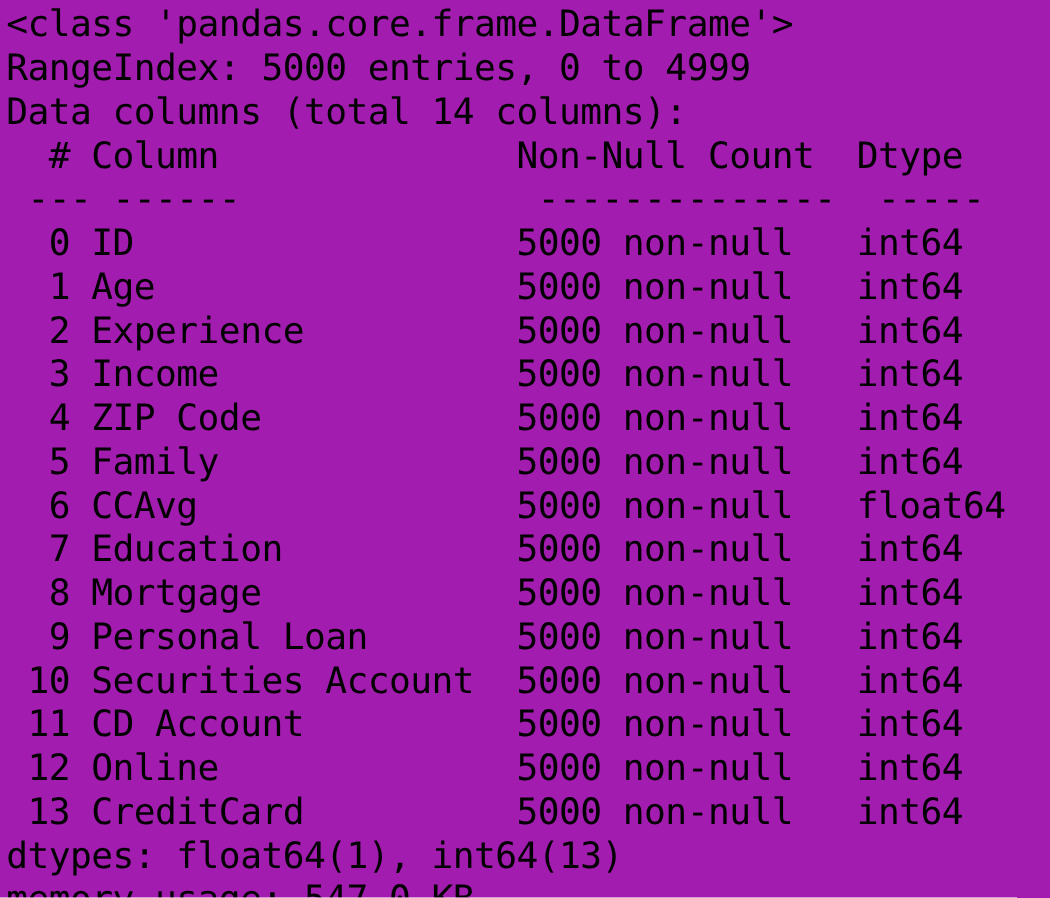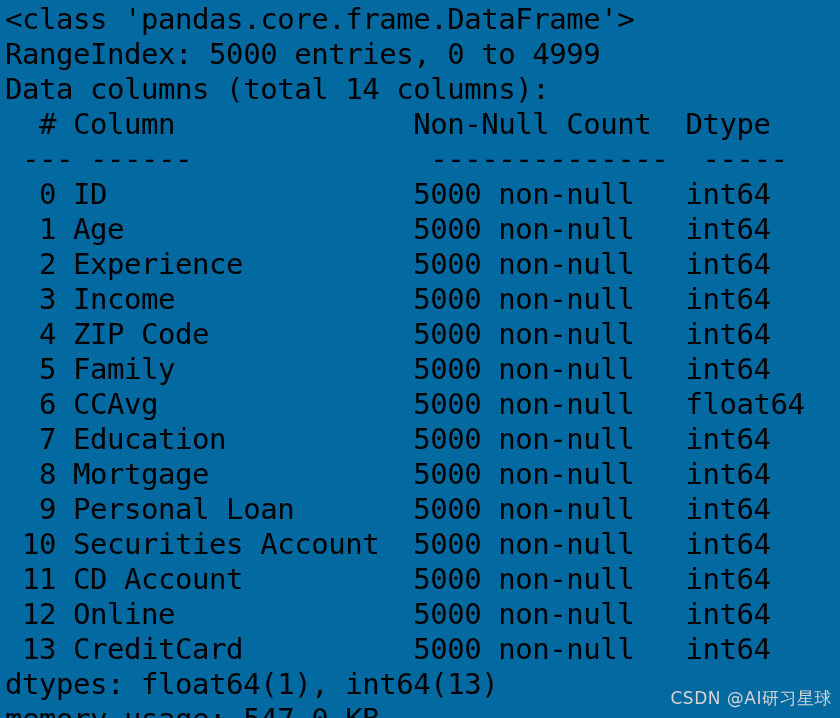--- a/index.html
+++ b/index.html
@@ -4,21 +4,21 @@
 <style>
   html, body {
     margin: 0;
     padding: 0;
     background: #ffffff;
   }
   #screen {
     position: relative;
     width: 840px;
     height: 718px;
-    background: #0369a1;
+    background: #a21caf;
     overflow: hidden;
     font-family: "DejaVu Sans Mono", "Liberation Mono", monospace;
   }
   #output {
     position: absolute;
     left: 5px;
     top: 2px;
     margin: 0;
     padding: 0;
     color: #000000;
@@ -46,15 +46,14 @@
     user-select: none;
   }
 </style>
 </head>
 <body>
 
 <div id="screen">
 
   <pre id="output"><span class="line">&lt;class 'pandas.core.frame.DataFrame'&gt;</span><span class="line">RangeIndex: 5000 entries, 0 to 4999</span><span class="line">Data columns (total 14 columns):</span><span class="line">  # Column              Non-Null Count  Dtype</span><span class="line"> --- ------              --------------  -----</span><span class="line">  0 ID                  5000 non-null   int64</span><span class="line">  1 Age                 5000 non-null   int64</span><span class="line">  2 Experience          5000 non-null   int64</span><span class="line">  3 Income              5000 non-null   int64</span><span class="line">  4 ZIP Code            5000 non-null   int64</span><span class="line">  5 Family              5000 non-null   int64</span><span class="line">  6 CCAvg               5000 non-null   float64</span><span class="line">  7 Education           5000 non-null   int64</span><span class="line">  8 Mortgage            5000 non-null   int64</span><span class="line">  9 Personal Loan       5000 non-null   int64</span><span class="line"> 10 Securities Account  5000 non-null   int64</span><span class="line"> 11 CD Account          5000 non-null   int64</span><span class="line"> 12 Online              5000 non-null   int64</span><span class="line"> 13 CreditCard          5000 non-null   int64</span><span class="line">dtypes: float64(1), int64(13)</span><span class="line">memory usage: 547.0 KB</span></pre>
 
-  <div id="watermark">CSDN @AI研习星球</div>
 
 </div>
 
 </body></html>

